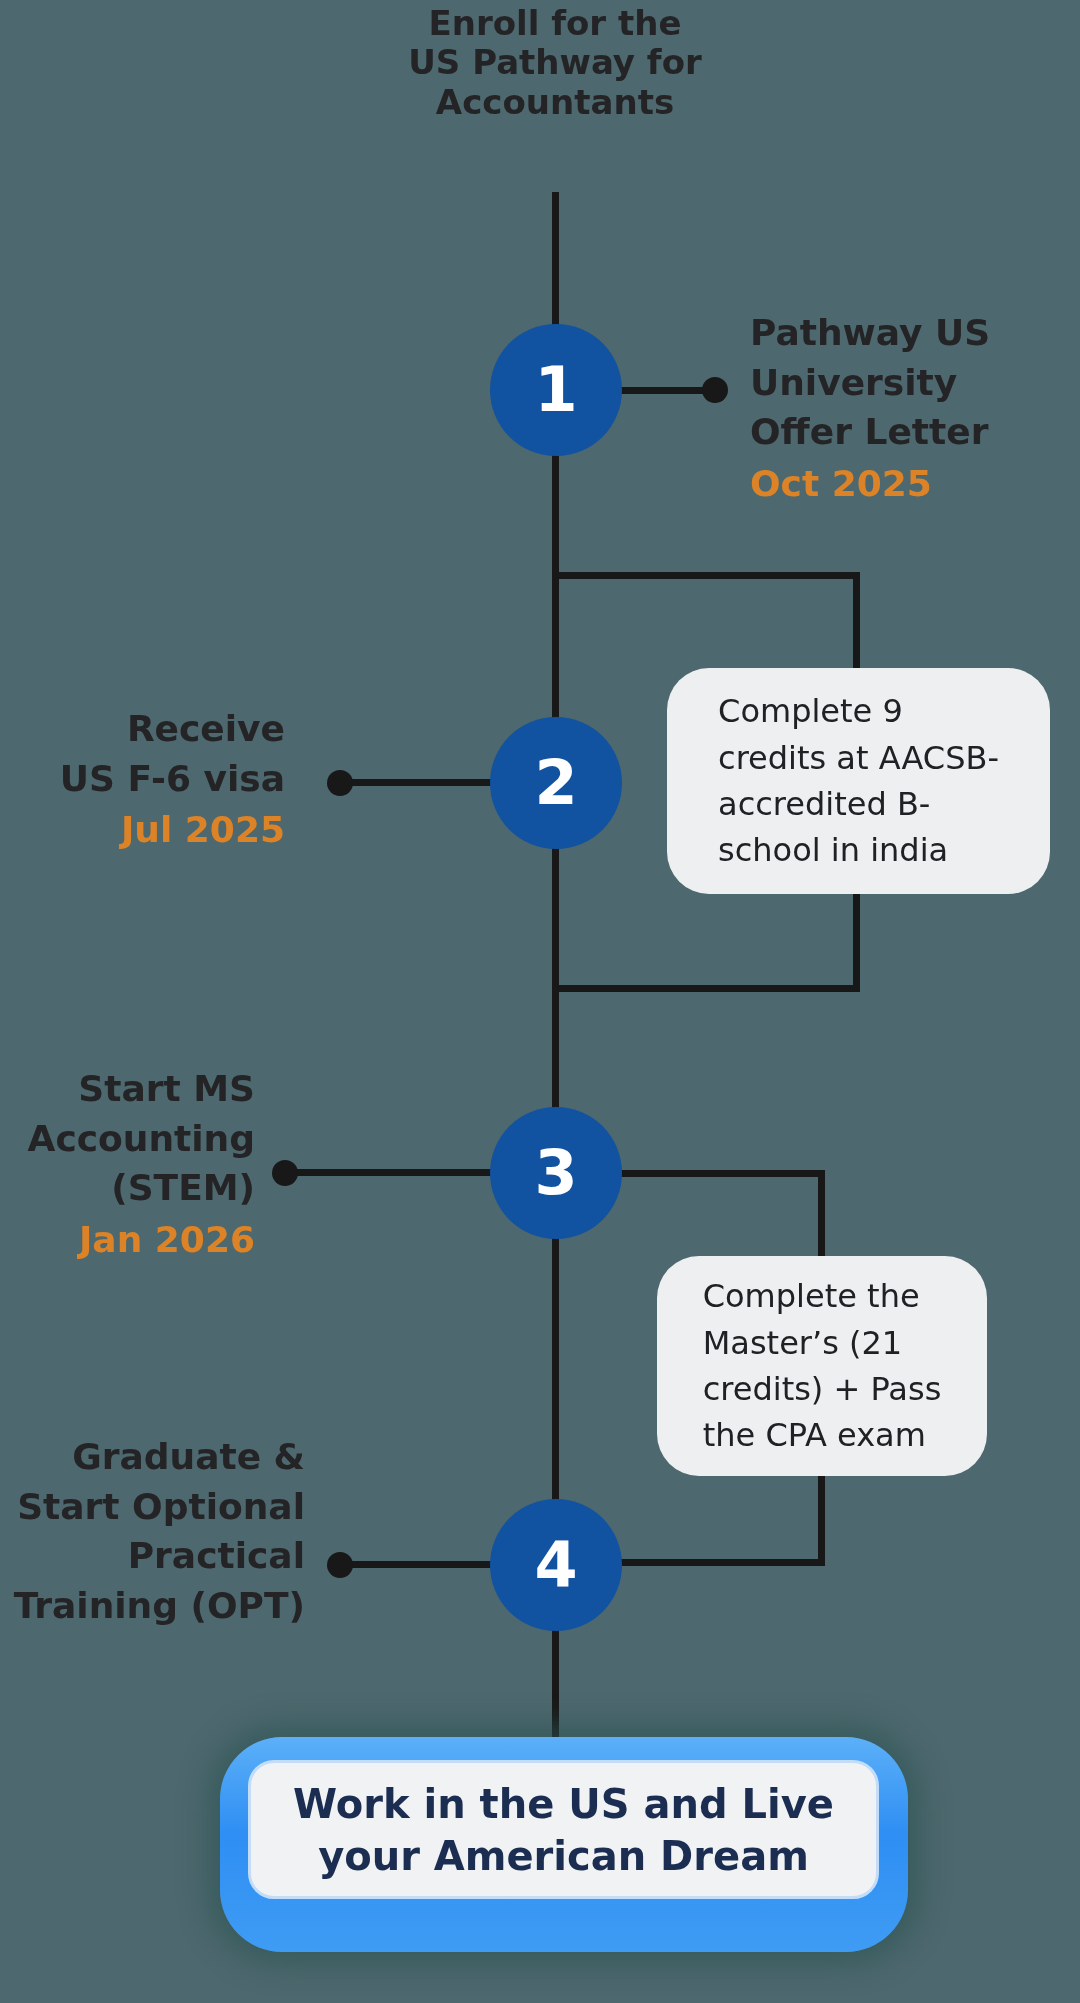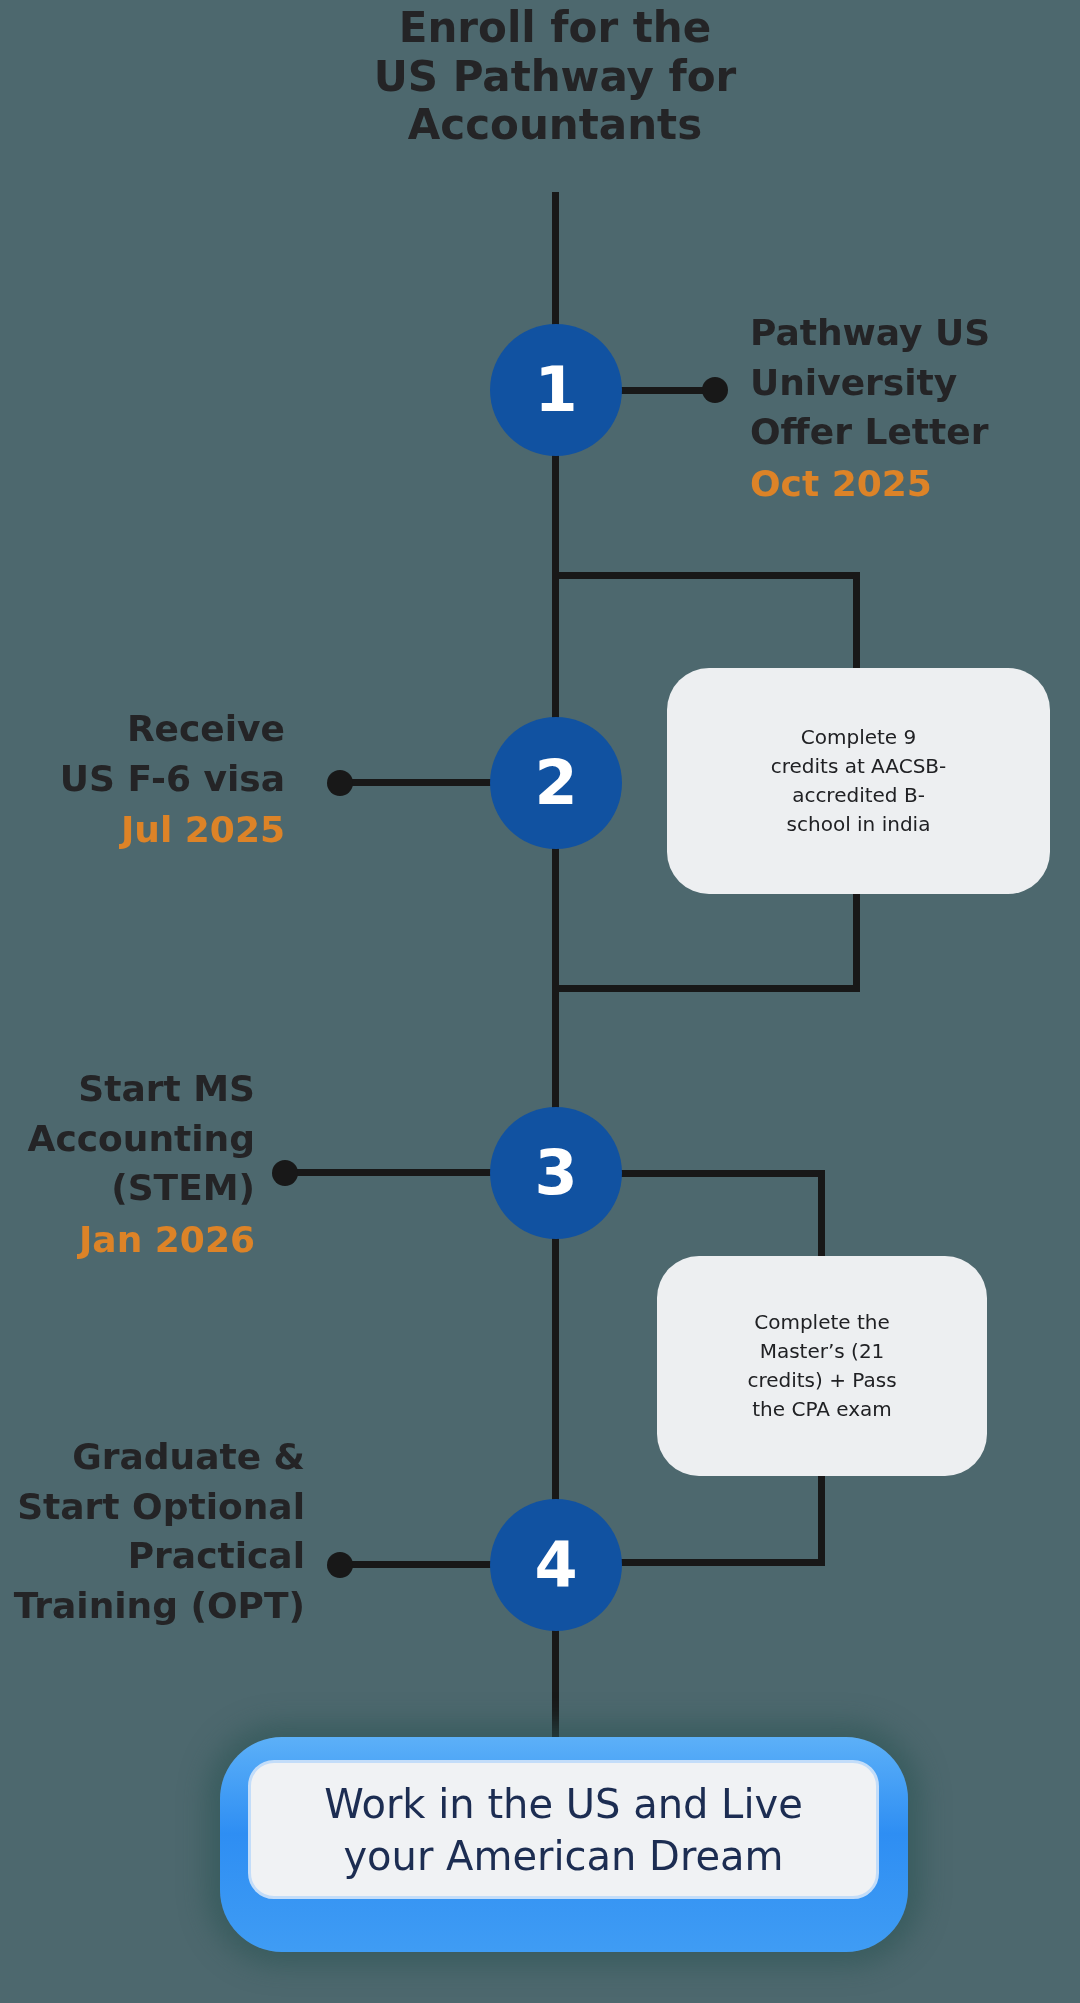--- a/index.html
+++ b/index.html
@@ -17,21 +17,21 @@
     --footer-border:#c3ddf9;
   }
   html,body{margin:0;padding:0;background:var(--bg);}
   .canvas{
     position:relative;width:1080px;height:2003px;overflow:hidden;
     background:var(--bg);
     font-family:"DejaVu Sans","Liberation Sans",sans-serif;
   }
   .title{
     position:absolute;left:280px;top:4px;width:550px;
-    text-align:center;font-weight:700;font-size:42px;line-height:1.16;
+    text-align:center;font-weight:700;font-size:34px;line-height:1.16;
     color:var(--label);white-space:pre-line;
   }
   .line{position:absolute;background:var(--line);}
   .dot{position:absolute;width:26px;height:26px;border-radius:50%;background:var(--line);}
   .circle{
     position:absolute;left:490px;width:132px;height:132px;border-radius:50%;
     background:var(--blue);display:flex;align-items:center;justify-content:center;
   }
   .circle span{color:#ffffff;font-weight:700;font-size:62px;line-height:1;}
   .step-block{position:absolute;}
@@ -40,35 +40,35 @@
   .step-label{
     font-weight:700;font-size:36px;line-height:1.38;color:var(--label);
     white-space:pre-line;
   }
   .step-date{font-weight:700;font-size:36px;color:var(--orange);margin-top:6px;}
   .callout{
     position:absolute;background:var(--box-bg);border-radius:42px;
     display:flex;align-items:center;justify-content:center;
   }
   .callout .callout-text{
-    text-align:center;color:var(--box-text);font-size:20px;line-height:1.45;
+    text-align:left;color:var(--box-text);font-size:32px;line-height:1.45;
     white-space:pre-line;font-family:"DejaVu Sans",sans-serif;font-weight:400;
   }
   .footer-box{
     position:absolute;left:220px;top:1737px;width:688px;height:215px;border-radius:62px;
     background:linear-gradient(180deg,var(--footer-blue-top) 0%,var(--footer-blue) 45%,#3f9cf4 100%);
     box-shadow:0 0 26px 14px rgba(45,85,85,0.6);
   }
   .footer-inner{
     position:absolute;left:248px;top:1760px;width:631px;height:139px;border-radius:26px;
     background:var(--footer-inner);border:3px solid var(--footer-border);
     box-sizing:border-box;display:flex;align-items:center;justify-content:center;
   }
   .footer-text{
-    text-align:center;font-size:40px;line-height:1.3;font-weight:400;
+    text-align:center;font-size:40px;line-height:1.3;font-weight:700;
     color:var(--footer-text);white-space:pre-line;
   }
 </style>
 </head>
 <body>
 
 <div class="canvas">
 
   <div class="title">Enroll for the
 US Pathway for

